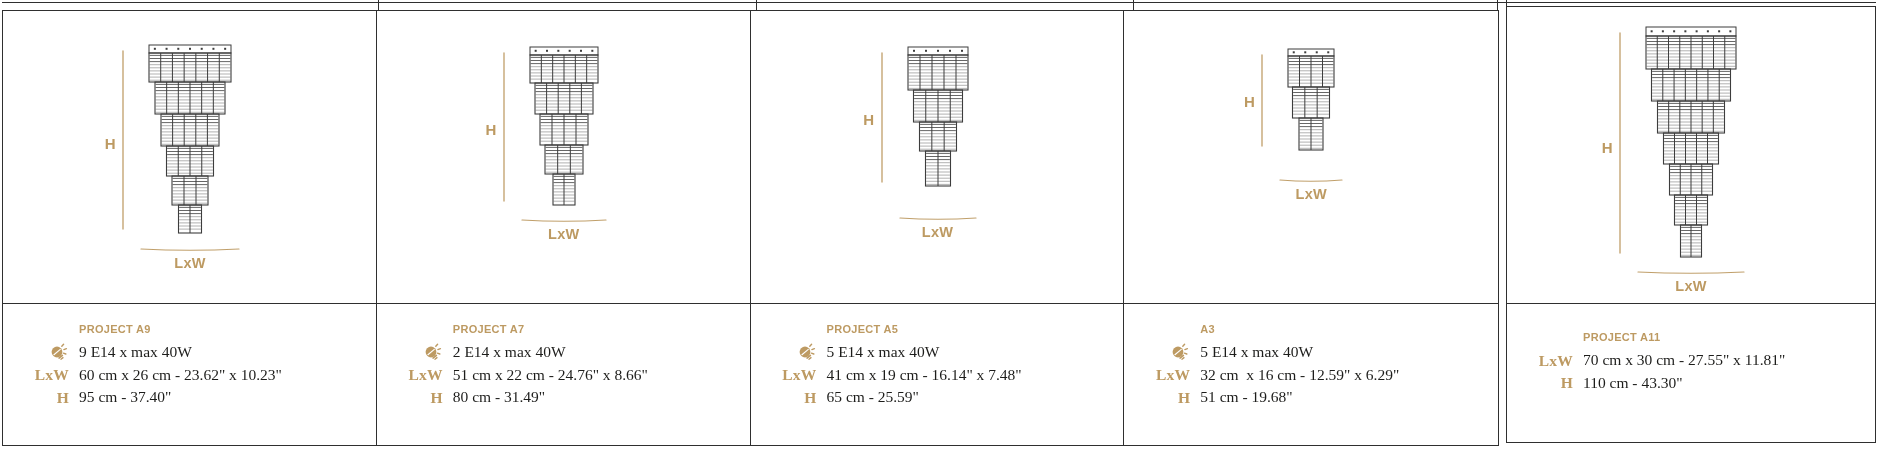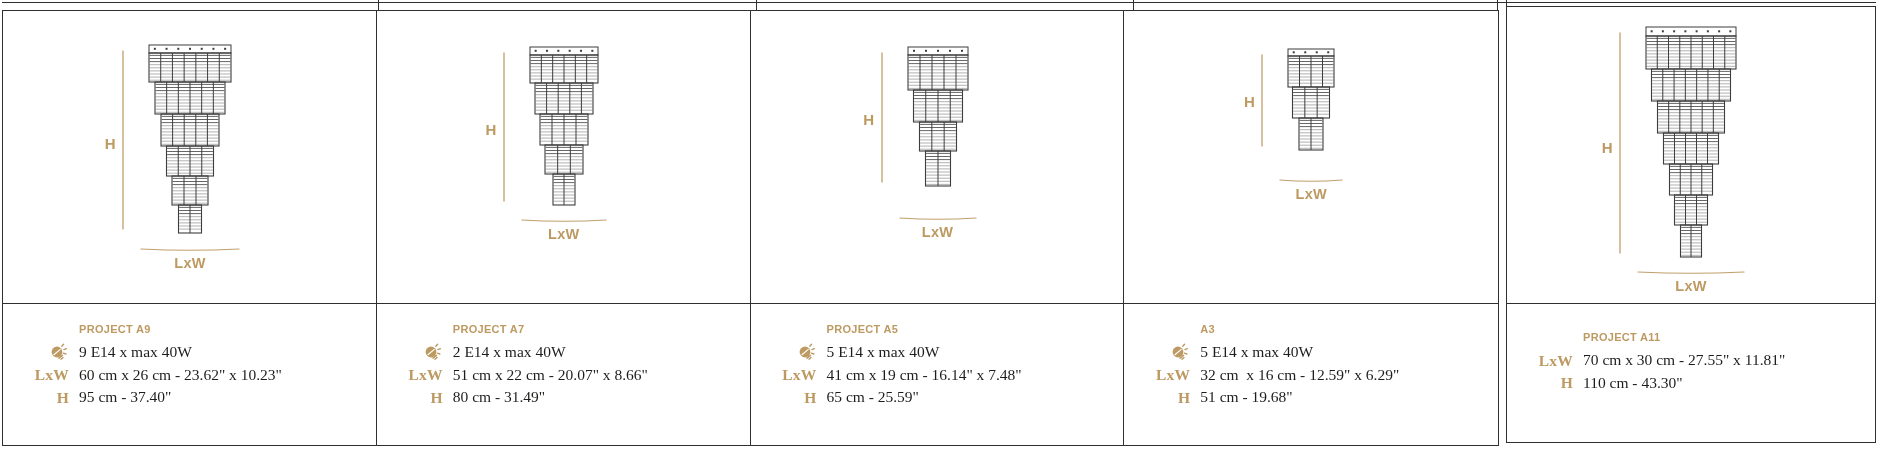--- a/index.html
+++ b/index.html
@@ -288,21 +288,21 @@
                   <line x1="14.8" y1="4.2" x2="16.6" y2="2.2"></line>
                   <line x1="16.9" y1="7.6" x2="19.4" y2="6.7"></line>
                   <line x1="16.4" y1="11.2" x2="18.8" y2="12.0"></line>
                 </g>
                 <line x1="6.6" y1="13.0" x2="13.6" y2="7.2" stroke="#ffffff" stroke-width="1.1"></line>
               </svg></span>
           <span class="val">2 E14 x max 40W</span>
         </div>
         <div class="row">
           <span class="lab">LxW</span>
-          <span class="val">51 cm x 22 cm - 20.07" x 8.66"</span>
+          <span class="val">51 cm x 22 cm - 24.76" x 8.66"</span>
         </div>
         <div class="row">
           <span class="lab">H</span>
           <span class="val">80 cm - 31.49"</span>
         </div>
       </div>
     </div>
 
     <div class="cell">
       <div class="diagram">

